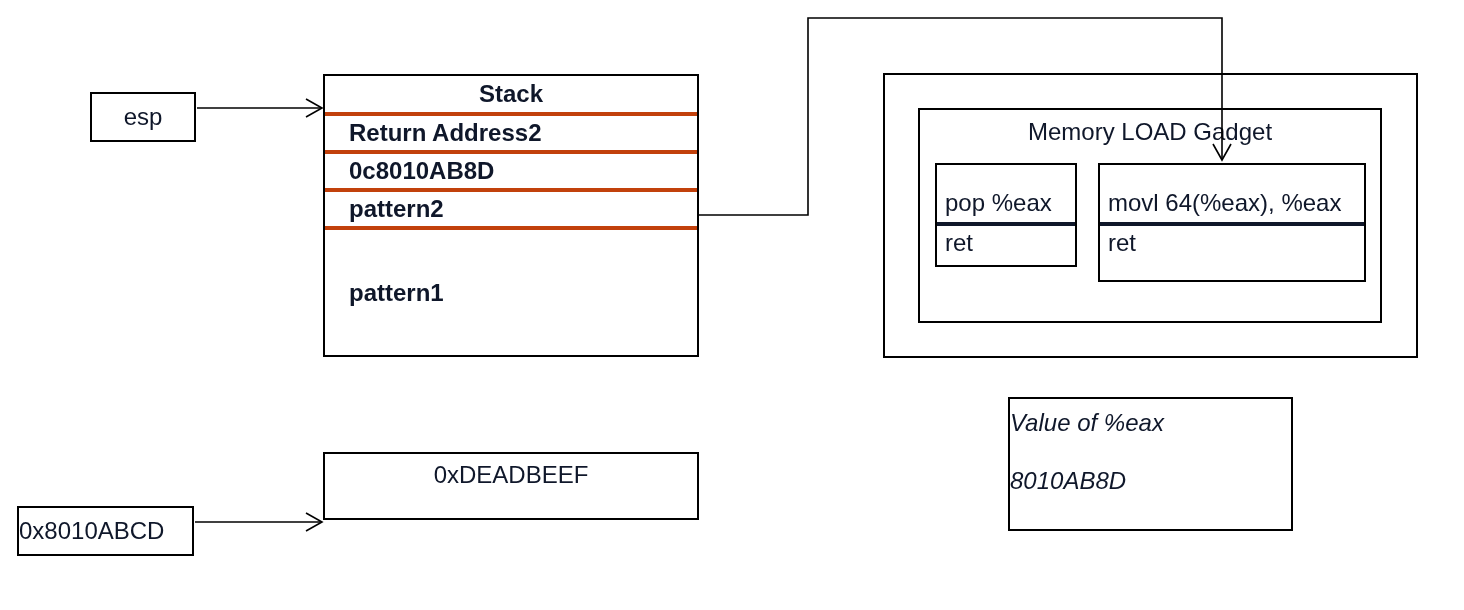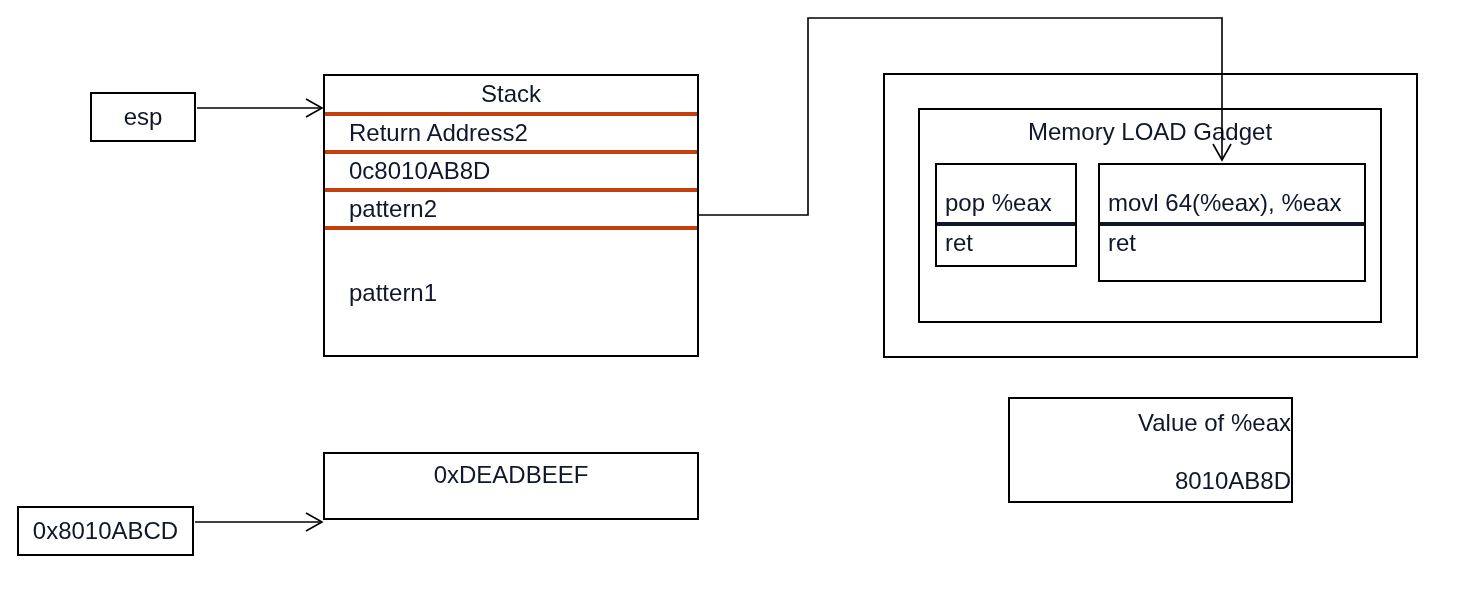--- a/index.html
+++ b/index.html
@@ -20,21 +20,21 @@
     box-sizing: border-box;
   }
   
   .esp-box {
     left: 90px; top: 92px; width: 106px; height: 50px;
     display: flex; align-items: center; justify-content: center;
   }
   
   .stack-box {
     left: 323px; top: 74px; width: 376px; height: 283px;
-    display: flex; flex-direction: column;
+    display: flex; flex-direction: column; font-weight: bold;
   }
   .stack-header {
     height: 36px; display: flex; align-items: center; justify-content: center;
   }
   .stack-row {
     height: 38px; border-top: 4px solid #c2410c;
     display: flex; align-items: center; padding-left: 24px;
     box-sizing: border-box;
   }
   .stack-row.tall {
@@ -57,34 +57,35 @@
     white-space: nowrap;
     border-radius: 18px;
   }
   .gadget-cell-second {
     flex: 1; border-top: 4px solid #0f172a;
     display: flex; align-items: flex-start; padding: 3px 0 0 8px;
     box-sizing: border-box;
   }
   
   .value-box {
-    left: 1008px; top: 397px; width: 285px; height: 106px;
-    text-align: right;
+    left: 1008px; top: 397px; width: 285px; height: 134px;
+    text-align: left;
+    font-style: italic;
   }
   .value-title { margin-top: 10px; }
   .value-number { margin-top: 30px; }
   
   .deadbeef-box {
     left: 323px; top: 452px; width: 376px; height: 68px;
     text-align: center; padding-top: 7px;
   }
   
   .addr-box {
     left: 17px; top: 506px; width: 177px; height: 50px;
-    display: flex; align-items: center; justify-content: center;
+    display: flex; align-items: center; justify-content: flex-start;
     white-space: nowrap;
   }
   .connectors {
     position: absolute; left: 0; top: 0;
     width: 1464px; height: 610px;
     pointer-events: none;
   }
 </style>
 </head>
 <body>

